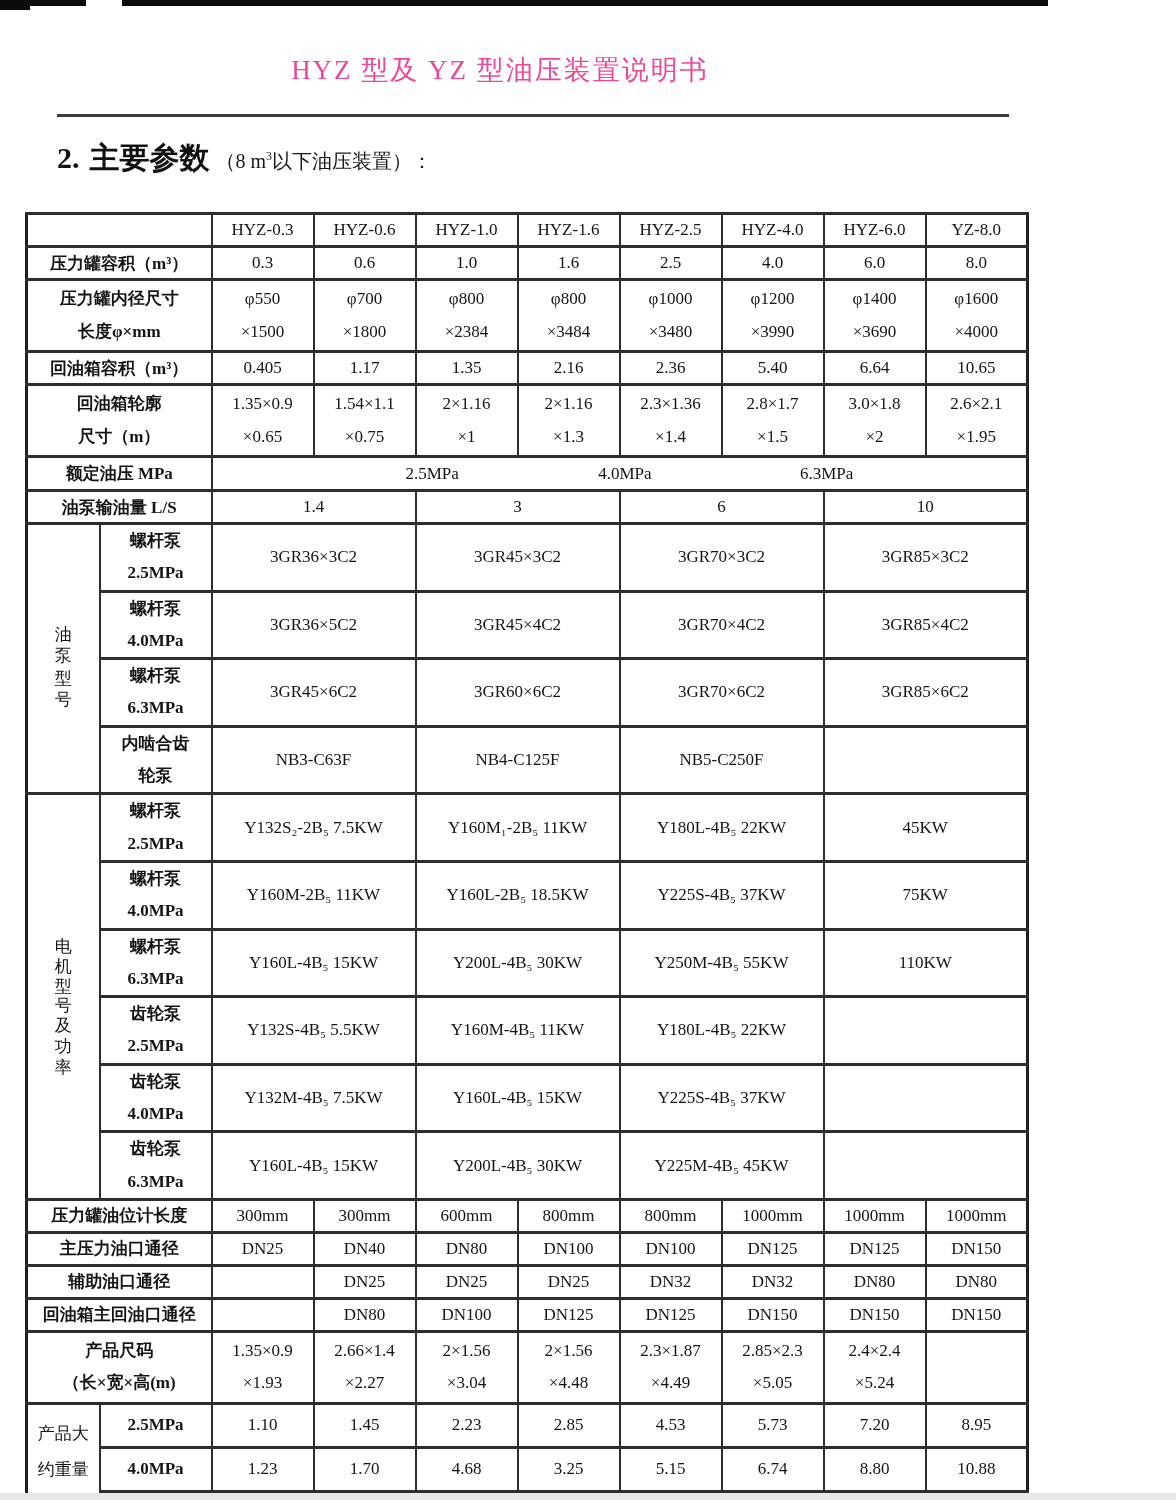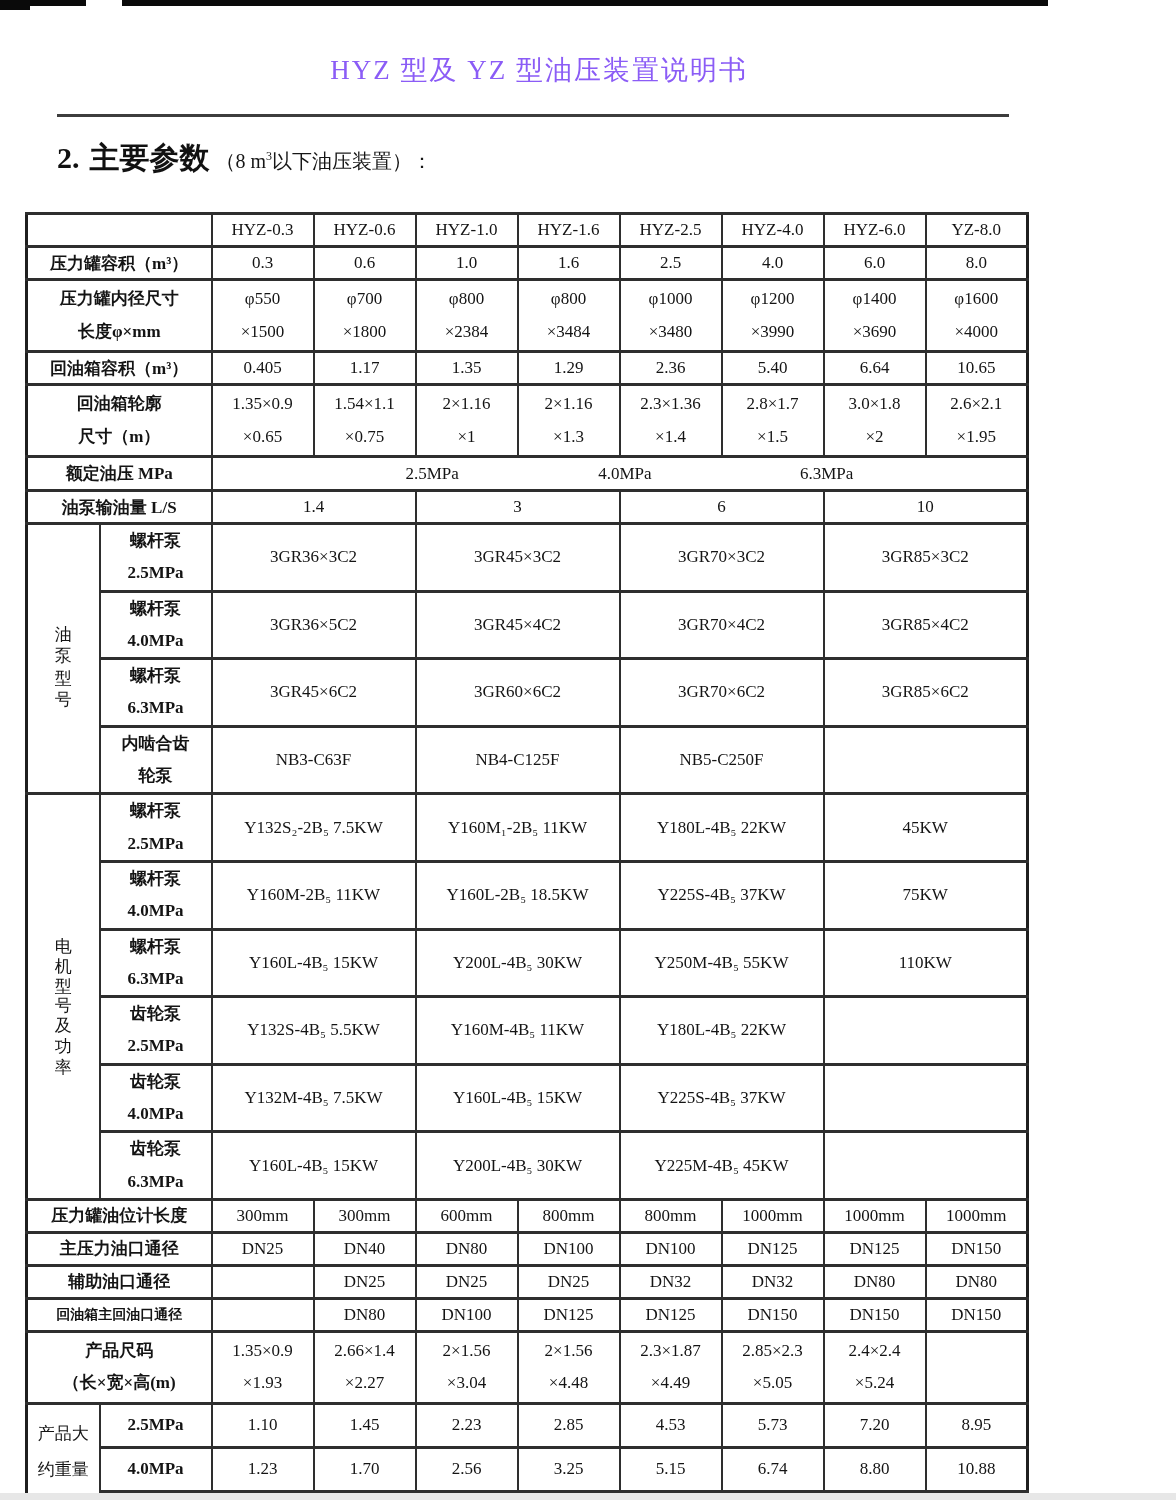--- a/index.html
+++ b/index.html
@@ -4,22 +4,22 @@
 <style>
   html,body{margin:0;padding:0;background:#ffffff;}
   .page{position:relative;width:1176px;height:1500px;background:#ffffff;overflow:hidden;
         font-family:"Liberation Serif","DejaVu Serif","DejaVu Sans",serif;color:#141414;}
   
   .scanbar-top{position:absolute;left:0;top:0;width:1048px;height:6px;background:#0a0a0a;}
   .scanbar-notch{position:absolute;left:86px;top:0;width:36px;height:6px;background:#ffffff;}
   .scanbar-blob{position:absolute;left:0;top:0;width:30px;height:10px;background:#0a0a0a;}
   .scanbar-bottom{position:absolute;left:0;top:1493px;width:1176px;height:7px;background:#e7e7e7;}
   
-  .doc-title{position:absolute;left:252px;top:52px;width:496px;text-align:right;
-             font-size:27px;letter-spacing:2px;color:#8b5cf6;}
+  .doc-title{position:absolute;left:252px;top:52px;width:496px;text-align:center;
+             font-size:27px;letter-spacing:2px;color:#ec4899;}
   .rule{position:absolute;left:57px;top:114px;width:952px;height:3px;background:#3d3d3d;}
   .section{position:absolute;left:57px;top:138px;white-space:nowrap;}
   .sec-no,.sec-title{font-size:30px;font-weight:bold;color:#111;}
   .sec-no{margin-right:10px;}
   .sec-note{font-size:20px;color:#161616;margin-left:6px;}
   .sec-note sup{font-size:12px;}
   
   table.spec{position:absolute;left:25px;top:212px;width:1003px;border-collapse:collapse;
              table-layout:fixed;background:#ffffff;}
   table.spec{border:3px solid #1f1f1f;}
@@ -135,21 +135,21 @@
             <div>φ1600</div>
             <div>×4000</div>
           </td>
     </tr>
 
     <tr class="h-a">
       <td colspan="2" class="lbl">回油箱容积（m³）</td>
       <td>0.405</td>
       <td>1.17</td>
       <td>1.35</td>
-      <td>1.29</td>
+      <td>2.16</td>
       <td>2.36</td>
       <td>5.40</td>
       <td>6.64</td>
       <td>10.65</td>
     </tr>
 
     <tr class="h-b">
       <td colspan="2" class="lbl two">
         <div>回油箱轮廓</div>
         <div>尺寸（m）</div>
@@ -343,21 +343,21 @@
       <td>DN25</td>
       <td>DN25</td>
       <td>DN25</td>
       <td>DN32</td>
       <td>DN32</td>
       <td>DN80</td>
       <td>DN80</td>
     </tr>
 
     <tr class="h-a">
-      <td colspan="2" class="lbl" style="font-size:14px">回油箱主回油口通径</td>
+      <td colspan="2" class="lbl" style="font-size:17px">回油箱主回油口通径</td>
       <td></td>
       <td>DN80</td>
       <td>DN100</td>
       <td>DN125</td>
       <td>DN125</td>
       <td>DN150</td>
       <td>DN150</td>
       <td>DN150</td>
     </tr>
 
@@ -413,21 +413,21 @@
       <td>2.85</td>
       <td>4.53</td>
       <td>5.73</td>
       <td>7.20</td>
       <td>8.95</td>
     </tr>
     <tr class="h-w">
       <td class="sub">4.0MPa</td>
       <td>1.23</td>
       <td>1.70</td>
-      <td>2.56</td>
+      <td>4.68</td>
       <td>3.25</td>
       <td>5.15</td>
       <td>6.74</td>
       <td>8.80</td>
       <td>10.88</td>
     </tr>
     <tr class="h-w">
       <td class="sub">6.3MPa</td>
       <td>1.36</td>
       <td>1.83</td>

